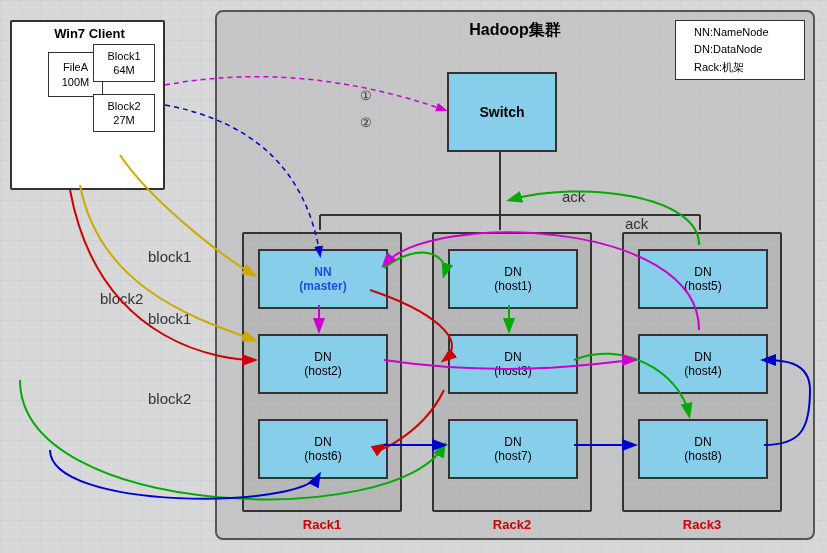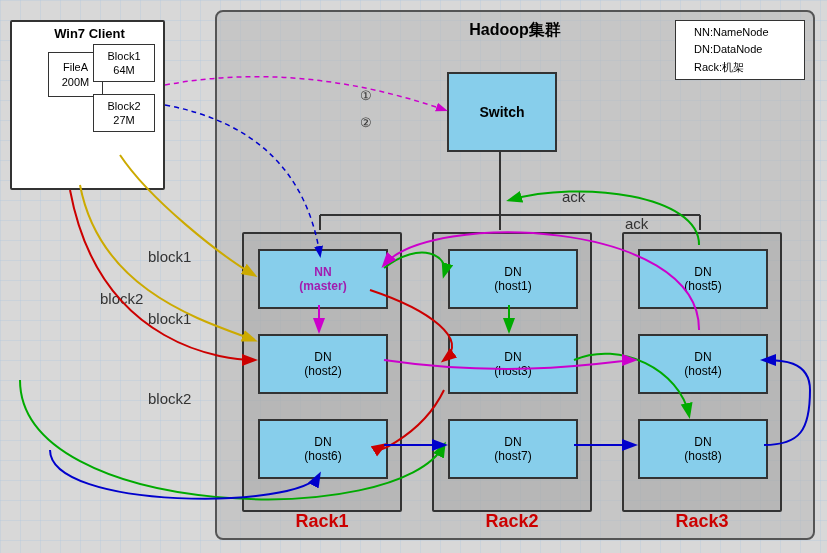--- a/index.html
+++ b/index.html
@@ -153,42 +153,42 @@
     #rack1 { left: 25px; }
     #rack2 { left: 215px; }
     #rack3 { left: 405px; }
 
     .rack-label {
       position: absolute;
       bottom: -22px;
       width: 100%;
       text-align: center;
       font-weight: bold;
-      font-size: 18px;
+      font-size: 13px;
       color: #cc0000;
     }
 
     
     .node-box {
       position: absolute;
       width: 130px;
       height: 60px;
       border: 2px solid #333;
       background: #87CEEB;
       display: flex;
       align-items: center;
       justify-content: center;
       font-size: 12px;
       text-align: center;
       left: 14px;
     }
     .node-box.nn-master {
       background: #87CEEB;
       font-weight: bold;
-      color: #a21caf;
+      color: #1d4ed8;
     }
     .node-top { top: 15px; }
     .node-mid { top: 100px; }
     .node-bot { top: 185px; }
 
     
     #arrows-svg {
       position: absolute;
       top: 0; left: 0;
       width: 827px;
@@ -204,21 +204,21 @@
     }
   </style>
 </head>
 <body>
 <div id="canvas">
 
   <div id="win7-client">
     <div id="win7-title">Win7 Client</div>
     <div id="filea-block">
       <span>FileA</span>
-      <span>200M</span>
+      <span>100M</span>
     </div>
     <div id="block1-box">
       <span>Block1</span>
       <span>64M</span>
     </div>
     <div id="block2-box">
       <span>Block2</span>
       <span>27M</span>
     </div>
   </div>

